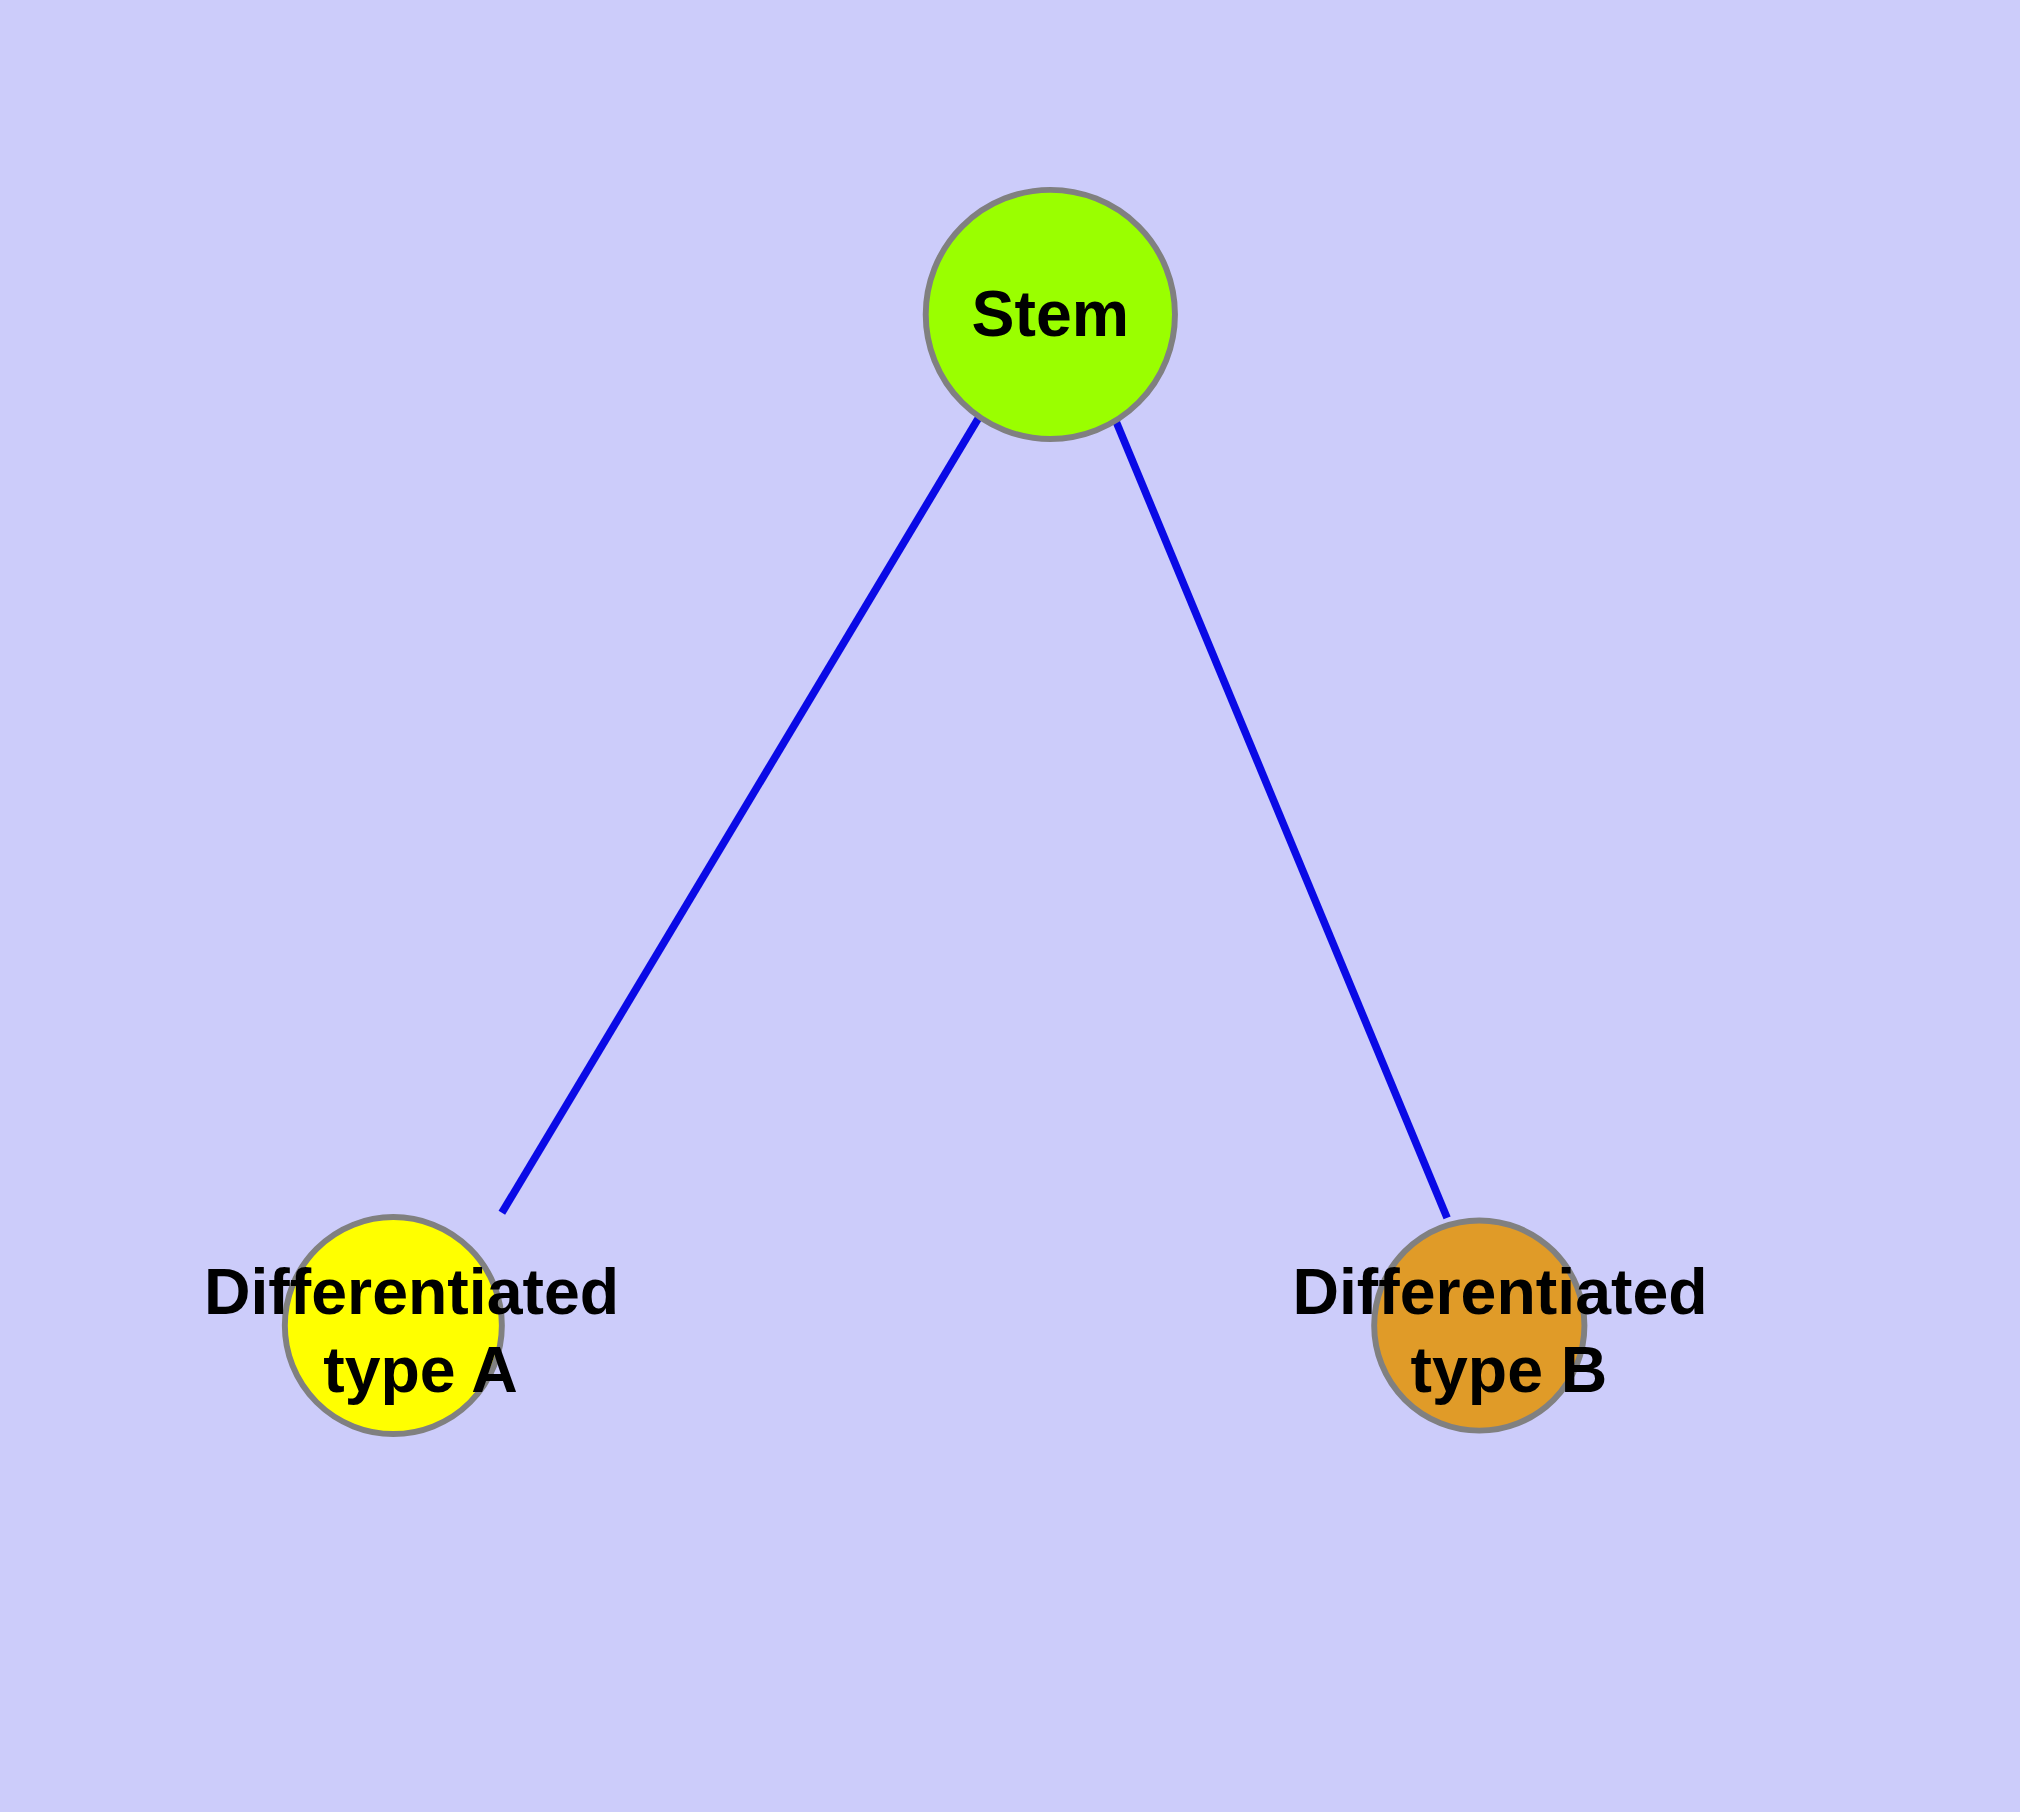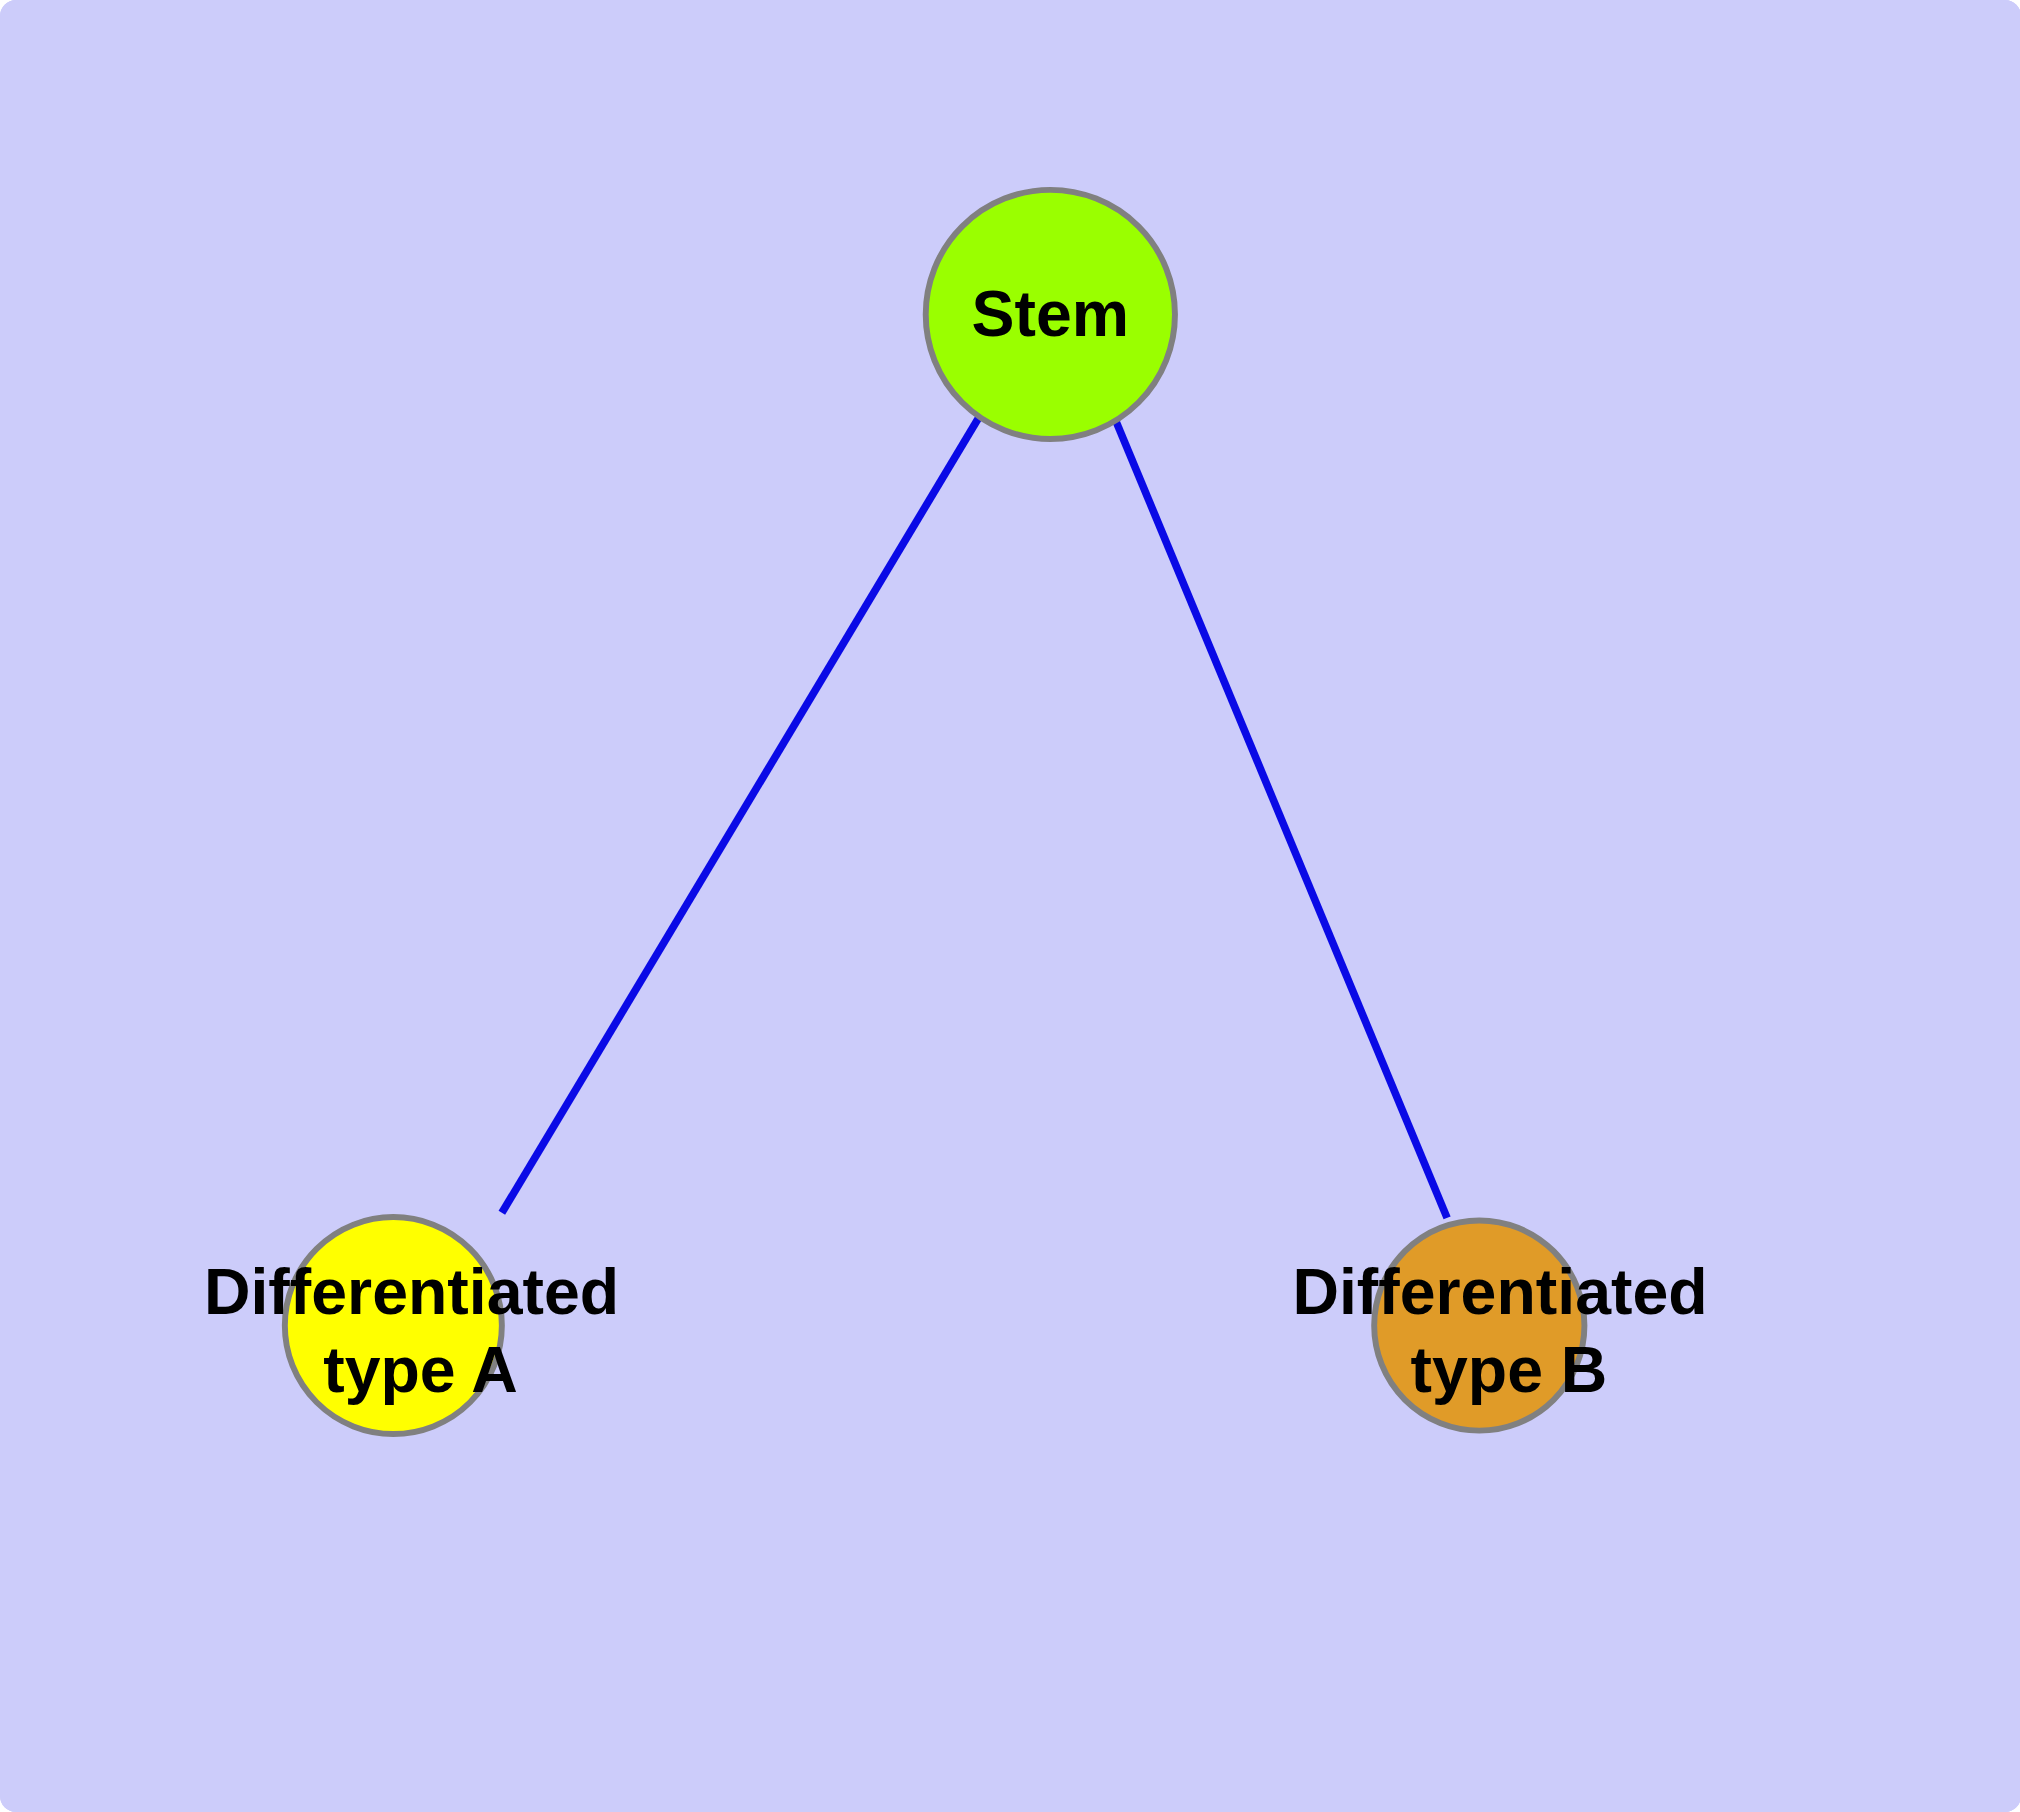--- a/index.html
+++ b/index.html
@@ -8,21 +8,20 @@
   }
   body {
     font-family: "Liberation Sans", sans-serif;
   }
   #stage {
     position: relative;
     width: 2021px;
     height: 1812px;
     overflow: hidden;
     background: #ccccfa;
-    border-radius: 16px;
   }
   #graph-svg {
     position: absolute;
     inset: 0;
     width: 2021px;
     height: 1812px;
     display: block;
   }
   .node-label {
     font-family: "Liberation Sans", sans-serif;

